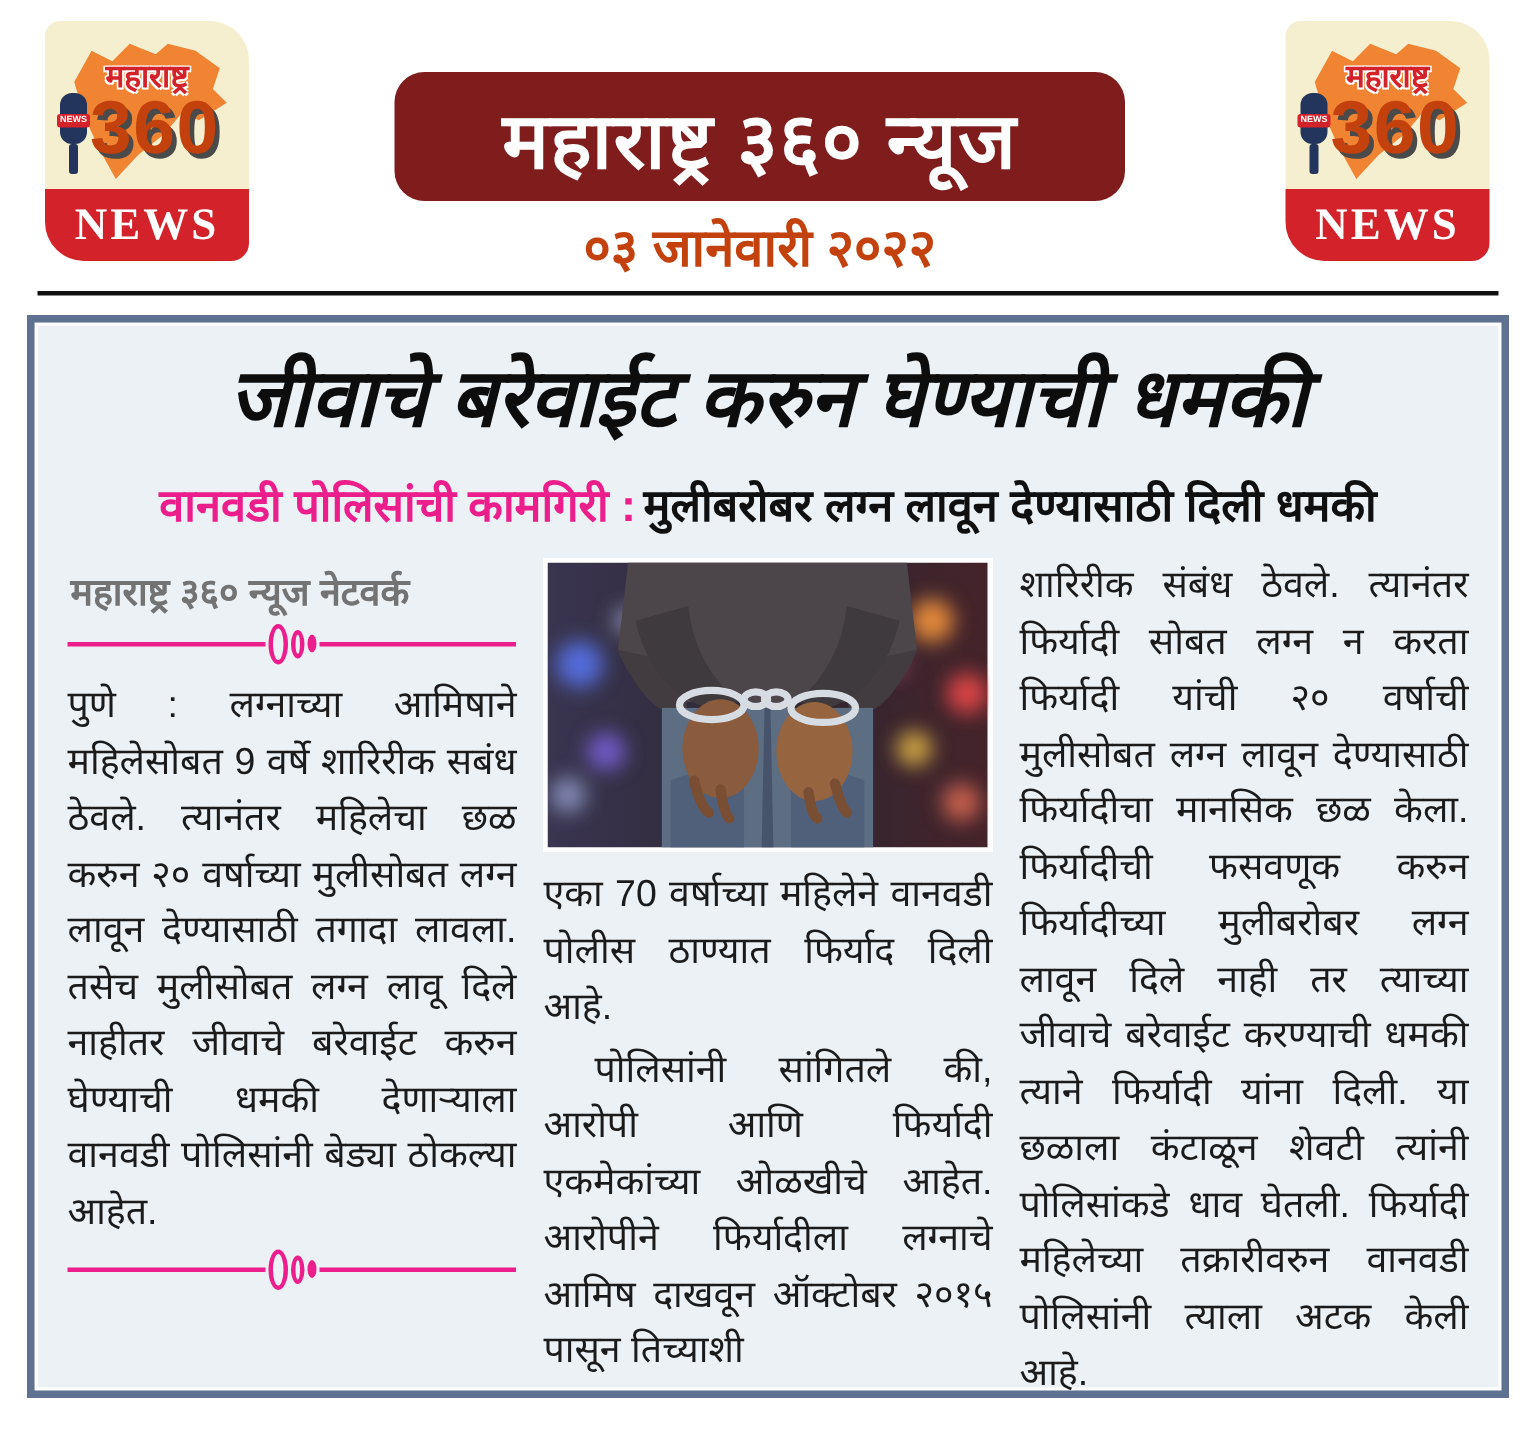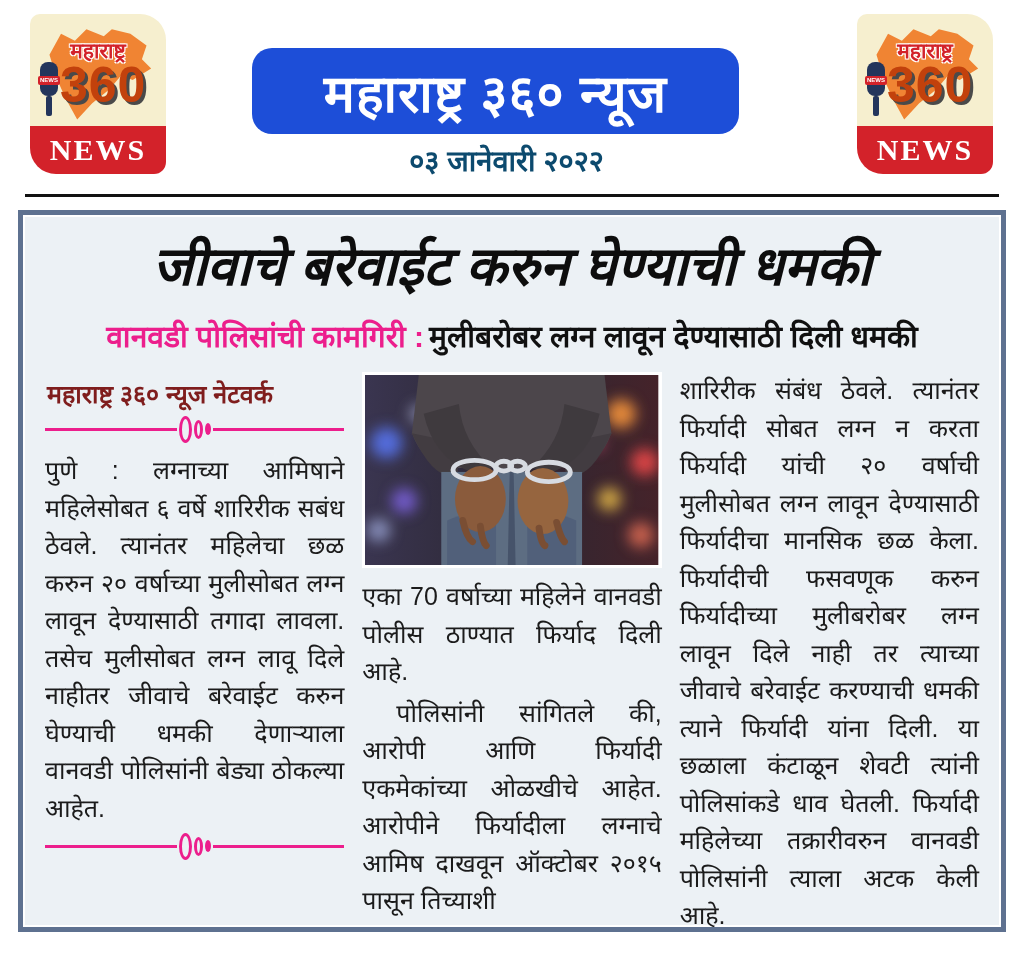--- a/index.html
+++ b/index.html
@@ -2,26 +2,26 @@
 <html><head>
 <meta charset="utf-8">
 <style>
   * { margin: 0; padding: 0; box-sizing: border-box; }
   html,body { background: #ffffff; }
   body { font-family: "Liberation Sans", "DejaVu Sans", sans-serif; }
   .page { position: relative; width: 1024px; height: 964px; background: #ffffff; overflow: hidden; margin: 0 auto; }
 
   
   .masthead { position: absolute; top: 0; left: 0; width: 1024px; height: 196px; }
-  .banner { position: absolute; left: 252px; top: 48px; width: 487px; height: 86px;
-            background: #1d4ed8; border-radius: 20px; color: #ffffff;
+  .banner { position: absolute; left: 263px; top: 48px; width: 487px; height: 86px;
+            background: #7f1d1d; border-radius: 20px; color: #ffffff;
             font-size: 52px; font-weight: bold; display: flex; align-items: center; justify-content: center;
             letter-spacing: 1px; }
   .date-line { position: absolute; left: 263px; top: 140px; width: 487px; text-align: center;
-               font-size: 29px; font-weight: bold; color: #0c4a6e; }
+               font-size: 35px; font-weight: bold; color: #c2410c; }
   .rule { position: absolute; top: 194px; left: 25px; width: 974px; height: 3px; background: #111; border: none; }
 
   
   .logo { position: absolute; top: 14px; width: 136px; height: 160px; }
   .logo-left { left: 30px; }
   .logo-right { left: 857px; }
   .logo-top { position: relative; width: 100%; height: 112px; background: #F6EFCF;
               border-radius: 10px 26px 0 0; overflow: hidden; }
   .logo-map { position: absolute; left: 4px; top: 6px; width: 128px; height: 104px; }
   .logo-region { position: absolute; top: 22px; left: 0; width: 100%; text-align: center;
@@ -46,21 +46,21 @@
   .headline { text-align: center; font-size: 54px; line-height: 1.3; font-weight: 800; color: #0d0d0d;
               font-stretch: condensed; margin-top: 2px; font-style: italic; }
   .subhead { text-align: center; font-size: 30px; font-weight: bold; color: #101010; margin-top: 14px; white-space: nowrap; }
   .subhead .pink { color: #EC1E8C; margin-right: 5px; }
 
   
   .cols { display: flex; gap: 18px; margin-top: 16px; }
   .col { flex: 1; min-width: 0; }
   .col p { font-size: 25px; line-height: 1.5; color: #1b1b1b; text-align: justify; margin-bottom: 4px; }
   .col p.indent { text-indent: 34px; }
-  .byline { font-size: 25px; font-weight: bold; color: #7f1d1d; margin: 4px 0 2px 2px; white-space: nowrap; }
+  .byline { font-size: 25px; font-weight: bold; color: #737373; margin: 4px 0 2px 2px; white-space: nowrap; }
 
   .divider { display: flex; align-items: center; height: 30px; margin: 4px 0 8px 0; }
   .divider .line { flex: 1; height: 3px; background: #EC1E8C; }
   .divider .ring { border: 3px solid #EC1E8C; border-radius: 50%; background: transparent; margin-left: 2px; }
   .divider .r1 { width: 13px; height: 27px; }
   .divider .r2 { width: 9px; height: 19px; }
   .divider .r3 { width: 6px; height: 12px; margin-right: 2px; }
 
   
   .photo { width: 100%; height: 196px; background: #ffffff; padding: 3px; margin-bottom: 10px; }
@@ -122,21 +122,21 @@
 
       <div class="col">
         <div class="byline">महाराष्ट्र ३६० न्यूज नेटवर्क</div>
         <div class="divider">
           <span class="line"></span>
           <span class="ring r1"></span>
           <span class="ring r2"></span>
           <span class="ring r3"></span>
           <span class="line"></span>
         </div>
-        <p>पुणे : लग्नाच्या आमिषाने महिलेसोबत ६ वर्षे शारिरीक सबंध ठेवले. त्यानंतर महिलेचा छळ करुन २० वर्षाच्या मुलीसोबत लग्न लावून देण्यासाठी तगादा लावला. तसेच मुलीसोबत लग्न लावू दिले नाहीतर जीवाचे बरेवाईट करुन घेण्याची धमकी देणाऱ्याला वानवडी पोलिसांनी बेड्या ठोकल्या आहेत.</p>
+        <p>पुणे : लग्नाच्या आमिषाने महिलेसोबत 9 वर्षे शारिरीक सबंध ठेवले. त्यानंतर महिलेचा छळ करुन २० वर्षाच्या मुलीसोबत लग्न लावून देण्यासाठी तगादा लावला. तसेच मुलीसोबत लग्न लावू दिले नाहीतर जीवाचे बरेवाईट करुन घेण्याची धमकी देणाऱ्याला वानवडी पोलिसांनी बेड्या ठोकल्या आहेत.</p>
         <div class="divider">
           <span class="line"></span>
           <span class="ring r1"></span>
           <span class="ring r2"></span>
           <span class="ring r3"></span>
           <span class="line"></span>
         </div>
 
       </div>
 

